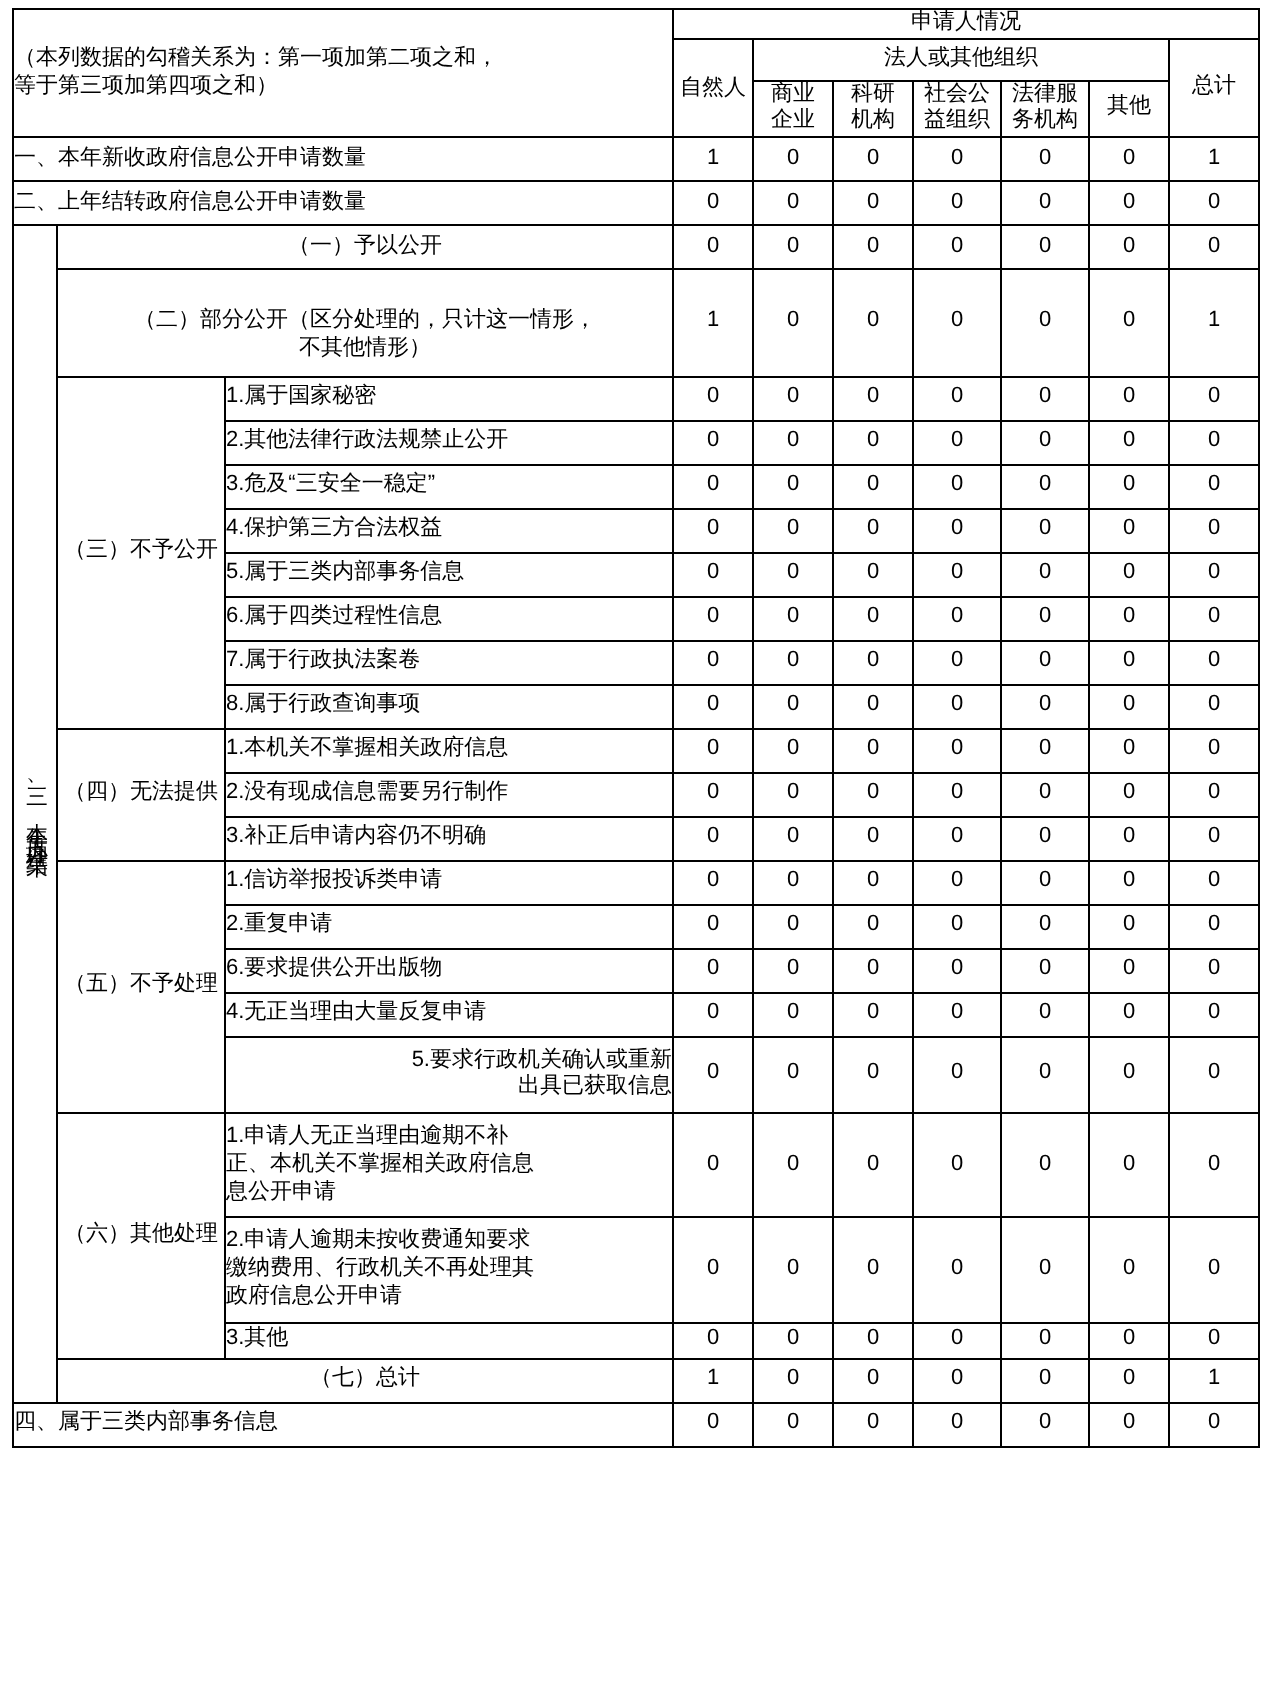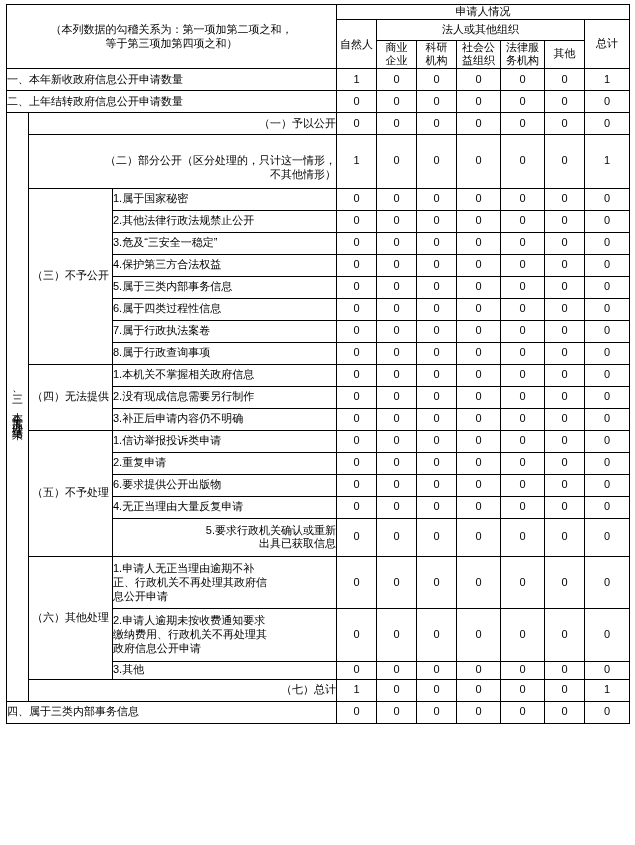--- a/index.html
+++ b/index.html
@@ -28,41 +28,41 @@
   }
   table.main td, table.main th {
     border: 1px solid #000;
     padding: 0;
     vertical-align: middle;
     font-weight: normal;
     font-size: 11px;
     line-height: 1.25;
   }
   .hdr-note {
-    text-align: center;
+    text-align: left;
     padding: 6px 8px;
     font-size: 11.5px;
     line-height: 1.8;
   }
   .hdr-center {
     text-align: center;
     margin-top: 16px;
   }
   .num {
     text-align: center;
     font-size: 11.5px;
     font-family: "Liberation Sans", sans-serif;
   }
   .lvl1 {
     padding: 4px 4px 4px 6px;
     text-align: left;
   }
   .lvl2 {
     padding: 4px 4px 4px 10px;
-    text-align: right;
+    text-align: center;
   }
   .lvl3 {
     padding: 4px 4px 4px 6px;
     text-align: left;
   }
   .vert {
     text-align: center;
     padding: 2px;
     width: 22px;
   }
@@ -364,21 +364,21 @@
       <td class="num">0</td>
       <td class="num">0</td>
       <td class="num">0</td>
       <td class="num">0</td>
     </tr>
 
     <tr>
       <td class="vmid" rowspan="3">（六）其他处理</td>
       <td class="lvl3 two-line" style="padding-top:5px;padding-bottom:5px;">
         <div>1.申请人无正当理由逾期不补</div>
-        <div>正、行政机关不再处理其政府信</div>
+        <div>正、本机关不掌握相关政府信息</div>
         <div>息公开申请</div>
       </td>
       <td class="num">0</td>
       <td class="num">0</td>
       <td class="num">0</td>
       <td class="num">0</td>
       <td class="num">0</td>
       <td class="num">0</td>
       <td class="num">0</td>
     </tr>

